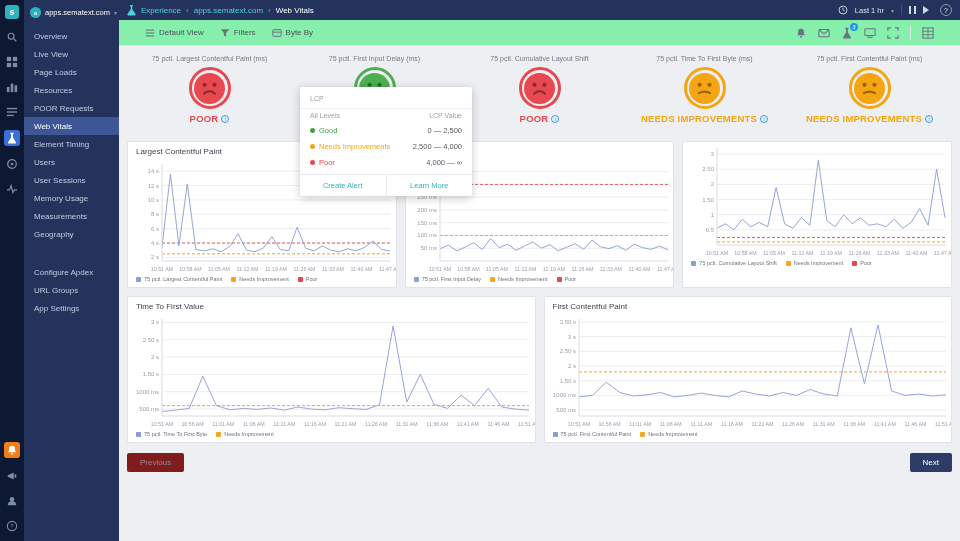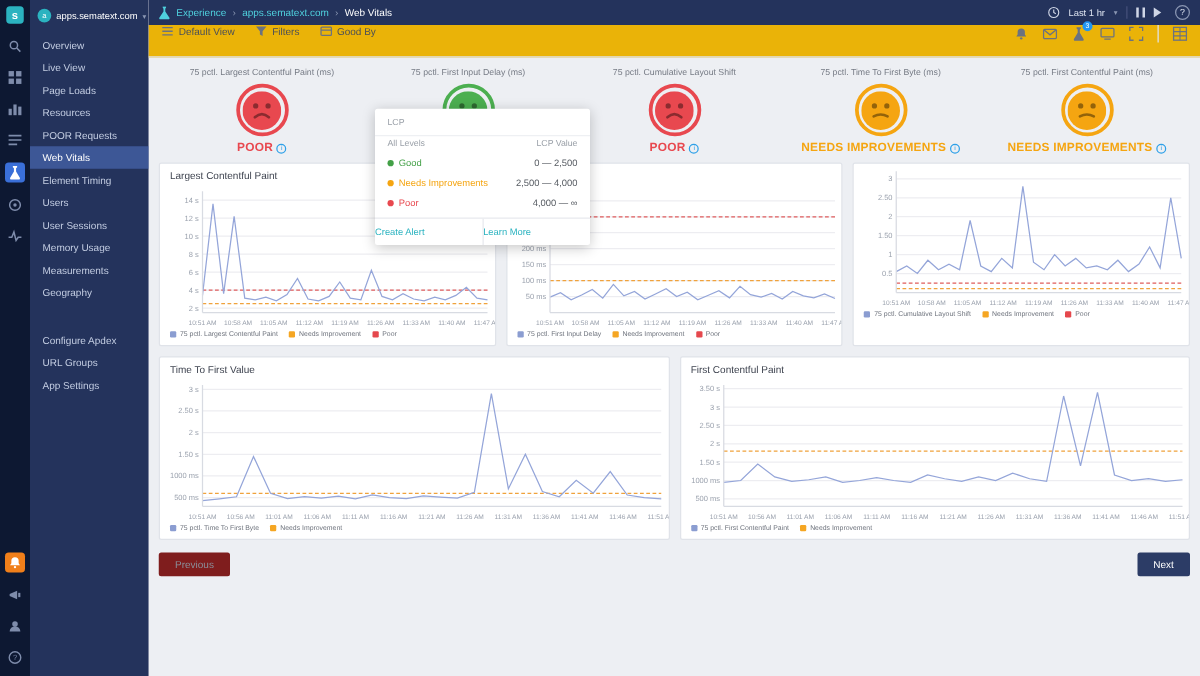--- a/index.html
+++ b/index.html
@@ -32,21 +32,21 @@
   .crumb-app,.crumb-acct{color:#4fd0dd;font-size:8px}
   .crumb-page{color:#fff;font-size:8px}
   .crumb-sep{color:#8b97b3;font-size:8px}
   .top-right{margin-left:auto;display:flex;align-items:center;gap:7px;color:#dfe5f1;font-size:7.5px}
   .top-right .caret{color:#8b97b3;font-size:6px}
   .vdiv{width:1px;height:10px;background:#44507a}
   .pause-ic{width:7px;height:8px;border-left:2px solid #cfd6e6;border-right:2px solid #cfd6e6}
   .play-ic{width:0;height:0;border-left:6px solid #cfd6e6;border-top:4px solid transparent;border-bottom:4px solid transparent}
   .help-badge{width:12px;height:12px;border:1px solid #8b97b3;border-radius:50%;color:#dfe5f1;font-size:7px;display:flex;align-items:center;justify-content:center;margin-left:4px;cursor:pointer}
 
-  .toolbar{height:26px;background:#eab308;border-bottom:1px solid #e0e3e9;display:flex;align-items:flex-start;padding:0 10px;gap:16px;flex:none}
+  .toolbar{height:26px;background:#86efac;border-bottom:1px solid #e0e3e9;display:flex;align-items:center;padding:0 26px;gap:16px;flex:none}
   .tb-item{display:flex;align-items:center;gap:4px;font-size:8px;color:#4a4f58;cursor:pointer}
   .tb-item svg{width:10px;height:10px;display:block}
   .tb-right{margin-left:auto;display:flex;align-items:center;gap:11px}
   .tb-ic{position:relative;cursor:pointer;display:flex}
   .tb-ic svg{width:12px;height:12px;display:block}
   .badge{position:absolute;top:-4px;right:-5px;background:#2196f3;color:#fff;font-size:5.5px;width:8px;height:8px;border-radius:50%;display:flex;align-items:center;justify-content:center}
   .tb-sep{width:1px;height:14px;background:#e0e3e9}
 
   
   .content{flex:1;padding:5px 8px 8px;overflow:hidden}
@@ -56,21 +56,21 @@
   .kpi-title{font-size:7px;color:#767b85}
   .gauge{width:42px;height:42px;margin:5px auto 4px;border:3px solid var(--c);border-radius:50%;padding:2.5px;cursor:pointer}
   .gauge svg{width:100%;height:100%;display:block}
   .face-bg{fill:var(--c)}
   .eye{fill:rgba(0,0,0,.4)}
   .mouth{stroke:rgba(0,0,0,.4);stroke-width:1.7;fill:none;stroke-linecap:round}
   .kpi-status{font-size:9.5px;font-weight:bold;display:flex;justify-content:center;align-items:center;gap:3px}
   .kpi-status .st{color:var(--c);letter-spacing:.2px}
   .info-i{width:8px;height:8px;border:1px solid #2da0e8;border-radius:50%;color:#2da0e8;font-size:5.5px;font-weight:normal;display:inline-flex;align-items:center;justify-content:center;cursor:pointer}
 
-  .row1{display:grid;grid-template-columns:1fr 1fr 1fr;gap:8px;margin-top:4px}
+  .row1{display:grid;grid-template-columns:1fr 1fr 1fr;gap:8px;margin-top:15px}
   .row2{display:grid;grid-template-columns:1fr 1fr;gap:8px;margin-top:8px}
   .panel{background:#fff;border:1px solid #e0e3e9;border-radius:2px;min-width:0}
   .panel-title{font-size:8px;color:#3f4450;padding:5px 8px 2px}
   svg.plot{width:100%;height:116px;display:block}
   svg.plot text,svg text{font-family:"Liberation Sans",sans-serif}
   .legend{display:flex;align-items:center;gap:9px;padding:2px 8px 5px;font-size:5.5px;color:#6d727c;flex-wrap:wrap}
   .legend .sw{display:inline-block;width:5px;height:5px;border-radius:1px;margin-right:3px;vertical-align:middle}
 
   .tv-bar{background:#fff;border:1px solid #e0e3e9;border-radius:2px;padding:4.5px 8px;font-size:8px;color:#3f4450;margin-top:10px}
   .pager{display:flex;justify-content:space-between;margin-top:10px}
@@ -82,21 +82,21 @@
   .tooltip{position:absolute;left:181px;top:87px;width:172px;background:#fff;border-radius:2px;box-shadow:0 2px 10px rgba(0,0,0,.22);z-index:10}
   .tt-head{padding:8px 10px 6px}
   .tt-metric{font-size:7px;color:#9aa0a8}
   .tt-value{font-size:15px;color:#2f3237;margin-top:3px}
   .tt-cols{display:flex;justify-content:space-between;padding:3px 10px;font-size:7px;color:#9aa0a8;border-top:1px solid #eef0f3}
   .tt-row{display:flex;justify-content:space-between;align-items:center;padding:3.5px 10px;font-size:7.5px}
   .tt-lv{display:flex;align-items:center;gap:4px}
   .dot{width:5px;height:5px;border-radius:50%;display:inline-block}
   .tt-val{color:#555a61}
   .tt-foot{display:flex;border-top:1px solid #e7e9ee;margin-top:4px}
-  .tt-foot span{flex:1;text-align:left;padding:6px 0;color:#2bb3c0;font-size:7.5px;cursor:pointer}
+  .tt-foot span{flex:1;text-align:center;padding:6px 0;color:#2bb3c0;font-size:7.5px;cursor:pointer}
   .tt-foot span:first-child{border-right:1px solid #e7e9ee}
 </style>
 </head>
 <body>
 
 <div class="app">
 
   <div class="rail">
     <span class="ri logo">s</span>
     <span class="ri">
@@ -235,21 +235,21 @@
         <svg viewBox="0 0 12 12">
             <path d="M1 1.5h10L7.3 6v4.5L4.7 9V6z" fill="#6b7280"></path>
           </svg>
         <span>Filters</span>
       </span>
       <span class="tb-item">
         <svg viewBox="0 0 12 12">
             <rect x="1" y="2" width="10" height="8" rx="1" fill="none" stroke="#6b7280" stroke-width="1.2"></rect>
             <line x1="1" y1="5" x2="11" y2="5" stroke="#6b7280" stroke-width="1.2"></line>
           </svg>
-        <span>Good By</span>
+        <span>Byte By</span>
       </span>
       <span class="tb-right">
         <span class="tb-ic">
             <svg viewBox="0 0 14 14">
               <path d="M7 2a3.4 3.4 0 0 0-3.4 3.4v2.4L2.4 9.6h9.2l-1.2-1.8V5.4A3.4 3.4 0 0 0 7 2z" fill="#6b7280"></path>
               <circle cx="7" cy="11.3" r="1.1" fill="#6b7280"></circle>
             </svg>
           </span>
         <span class="tb-ic">
             <svg viewBox="0 0 14 14">

